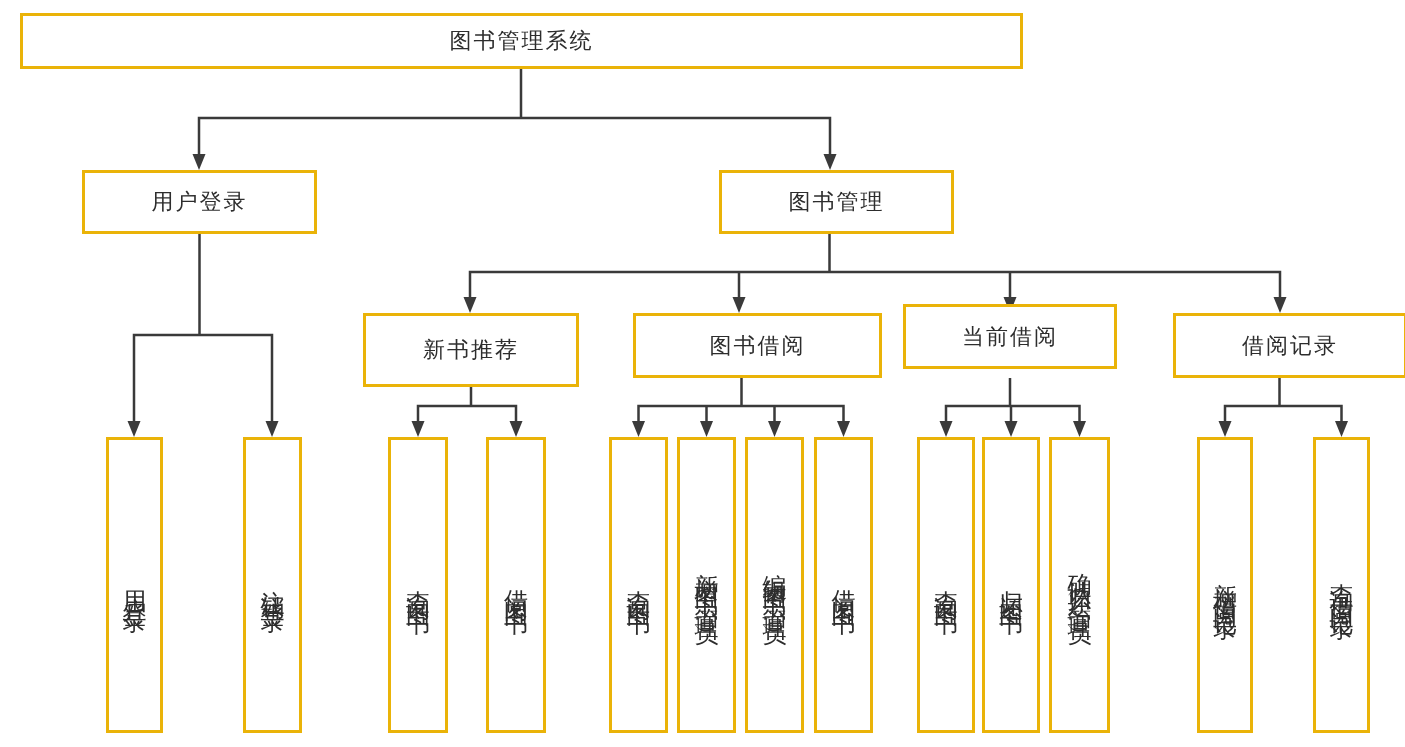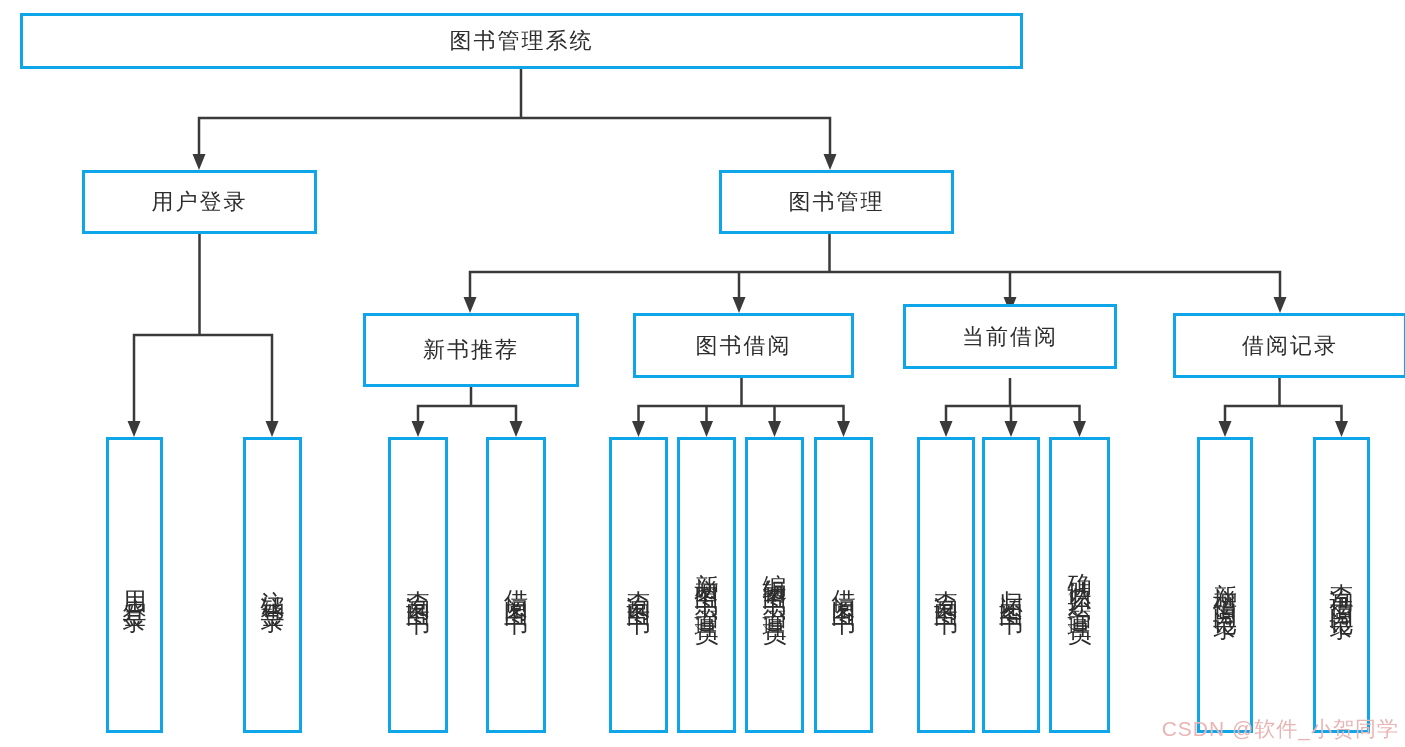--- a/index.html
+++ b/index.html
@@ -18,21 +18,21 @@
   .connectors {
     position: absolute;
     left: 0; top: 0;
     width: 1405px; height: 747px;
     z-index: 1;
     pointer-events: none;
   }
   .node {
     position: absolute;
     background: #ffffff;
-    border: 3px solid #0ea5e9;
+    border: 3px solid #eab308;
     display: flex;
     align-items: center;
     justify-content: center;
     z-index: 2;
   }
   .node .lbl {
     font-size: 22px;
     letter-spacing: 2px;
     color: #2d2d2d;
     white-space: nowrap;
@@ -108,21 +108,21 @@
   <div class="node" style="left:82px; top:170px; width:235px; height:64px;">
     <span class="lbl">用户登录</span>
   </div>
   <div class="node" style="left:719px; top:170px; width:235px; height:64px;">
     <span class="lbl">图书管理</span>
   </div>
 
   <div class="node" style="left:363px; top:313px; width:216px; height:74px;">
     <span class="lbl">新书推荐</span>
   </div>
-  <div class="node" style="left:633px; top:313px; width:221px; height:65px;">
+  <div class="node" style="left:633px; top:313px; width:249px; height:65px;">
     <span class="lbl">图书借阅</span>
   </div>
   <div class="node" style="left:903px; top:304px; width:214px; height:65px;">
     <span class="lbl">当前借阅</span>
   </div>
   <div class="node" style="left:1173px; top:313px; width:234px; height:65px;">
     <span class="lbl">借阅记录</span>
   </div>
 
   <div class="node leaf" style="left:106px; top:437px; width:57px; height:296px;">
@@ -162,15 +162,14 @@
     <span class="lbl">确认归还（管理员）</span>
   </div>
 
   <div class="node leaf" style="left:1197px; top:437px; width:56px; height:296px;">
     <span class="lbl">新增借阅记录</span>
   </div>
   <div class="node leaf" style="left:1313px; top:437px; width:57px; height:296px;">
     <span class="lbl">查询借阅记录</span>
   </div>
 
-  <div class="watermark">CSDN @软件_小贺同学</div>
 
 </div>
 
 </body></html>

